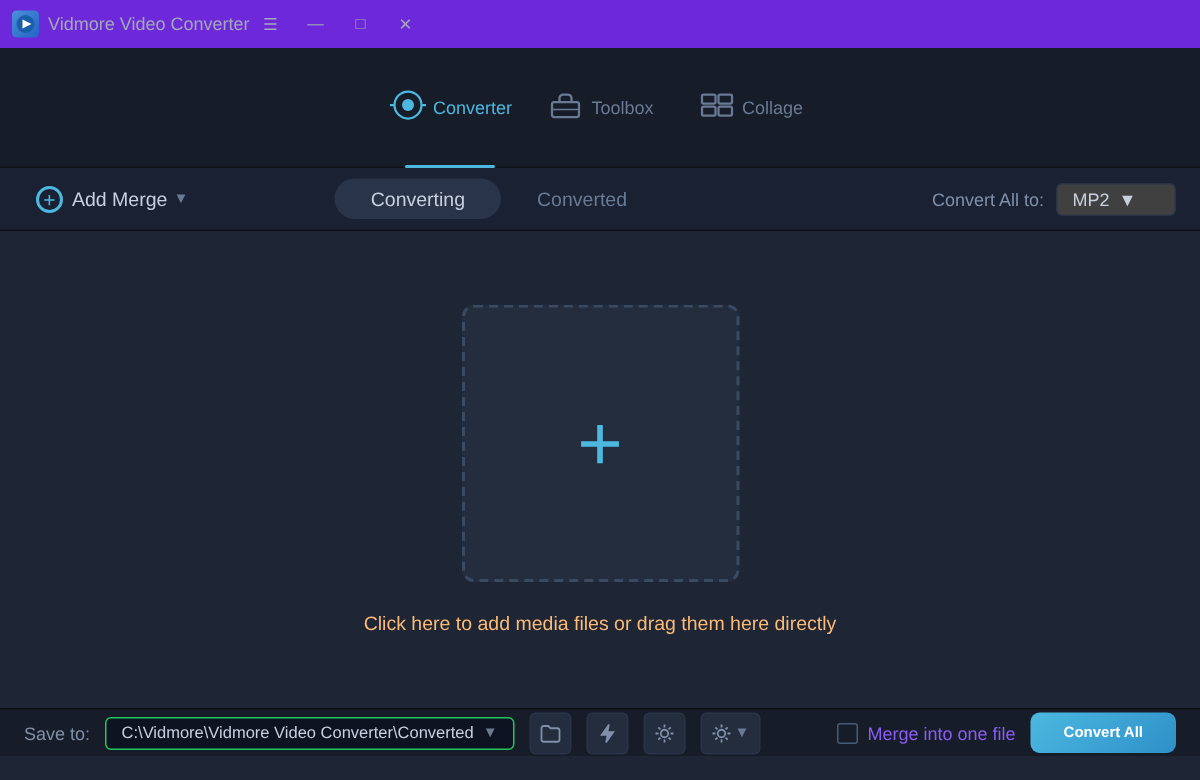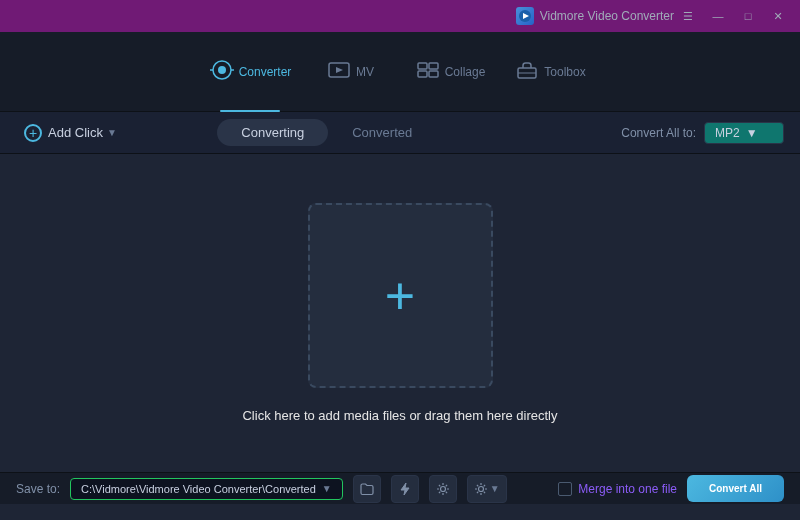--- a/index.html
+++ b/index.html
@@ -9,25 +9,25 @@
       background: #1e2535;
       font-family: 'Segoe UI', Arial, sans-serif;
       color: #c8d0e0;
       overflow: hidden;
       user-select: none;
     }
 
     
     #titlebar {
       height: 32px;
-      background: #701a75;
+      background: #6d28d9;
       display: flex;
       align-items: center;
       padding: 0 8px;
-      justify-content: flex-end;
+      justify-content: flex-start;
     }
     #titlebar-left {
       display: flex;
       align-items: center;
       gap: 6px;
     }
     #app-icon {
       width: 18px;
       height: 18px;
       background: linear-gradient(135deg, #4a90d9, #2563c7);
@@ -169,21 +169,21 @@
       display: flex;
       align-items: center;
       gap: 8px;
       margin-left: auto;
       font-size: 12px;
       color: #8090a8;
     }
     #format-dropdown {
       display: flex;
       align-items: flex-start;
-      background: #0f766e;
+      background: #404040;
       border: 1px solid #2a3448;
       border-radius: 4px;
       padding: 3px 10px;
       cursor: pointer;
       gap: 6px;
       font-size: 12px;
       color: #c8d0e0;
       min-width: 80px;
     }
 
@@ -209,21 +209,21 @@
       cursor: pointer;
     }
     .plus-icon {
       color: #4cb8e0;
       font-size: 52px;
       font-weight: 200;
       line-height: 1;
     }
     #drop-hint {
       font-size: 13px;
-      color: #e5e5e5;
+      color: #fdba74;
       text-align: center;
     }
 
     
     #footer {
       height: 32px;
       background: #161c28;
       display: flex;
       align-items: center;
       padding: 0 16px;
@@ -323,53 +323,44 @@
         <circle cx="13" cy="11" r="4" fill="#4cb8e0"></circle>
         <line x1="4" y1="11" x2="1" y2="11" stroke="#4cb8e0" stroke-width="1.5"></line>
         <line x1="25" y1="11" x2="22" y2="11" stroke="#4cb8e0" stroke-width="1.5"></line>
       </svg>
     </span>
     <span class="nav-label">Converter</span>
   </div>
   <div class="nav-item">
     <span class="nav-icon">
       <svg width="26" height="22" viewBox="0 0 26 22" fill="none">
-        <rect x="3" y="4" width="20" height="14" rx="2" stroke="#6a7a94" stroke-width="1.5" fill="none"></rect>
-        <polygon points="10,8 10,14 17,11" fill="#6a7a94"></polygon>
+        <rect x="4" y="9" width="18" height="10" rx="1.5" stroke="#6a7a94" stroke-width="1.5" fill="none"></rect>
+        <path d="M9 9V6.5C9 5.1 10.1 4 11.5 4h3C15.9 4 17 5.1 17 6.5V9" stroke="#6a7a94" stroke-width="1.5" fill="none"></path>
+        <line x1="4" y1="14" x2="22" y2="14" stroke="#6a7a94" stroke-width="1"></line>
       </svg>
     </span>
-    <span class="nav-label">MV</span>
+    <span class="nav-label">Toolbox</span>
   </div>
   <div class="nav-item">
     <span class="nav-icon">
       <svg width="26" height="22" viewBox="0 0 26 22" fill="none">
         <rect x="3" y="4" width="9" height="6" rx="1" stroke="#6a7a94" stroke-width="1.5" fill="none"></rect>
         <rect x="14" y="4" width="9" height="6" rx="1" stroke="#6a7a94" stroke-width="1.5" fill="none"></rect>
         <rect x="3" y="12" width="9" height="6" rx="1" stroke="#6a7a94" stroke-width="1.5" fill="none"></rect>
         <rect x="14" y="12" width="9" height="6" rx="1" stroke="#6a7a94" stroke-width="1.5" fill="none"></rect>
       </svg>
     </span>
     <span class="nav-label">Collage</span>
   </div>
-  <div class="nav-item">
-    <span class="nav-icon">
-      <svg width="26" height="22" viewBox="0 0 26 22" fill="none">
-        <rect x="4" y="9" width="18" height="10" rx="1.5" stroke="#6a7a94" stroke-width="1.5" fill="none"></rect>
-        <path d="M9 9V6.5C9 5.1 10.1 4 11.5 4h3C15.9 4 17 5.1 17 6.5V9" stroke="#6a7a94" stroke-width="1.5" fill="none"></path>
-        <line x1="4" y1="14" x2="22" y2="14" stroke="#6a7a94" stroke-width="1"></line>
-      </svg>
-    </span>
-    <span class="nav-label">Toolbox</span>
-  </div>
 </div>
 
 <div id="toolbar">
   <button id="add-files-btn">
     <div class="add-icon-circle">+</div>
-    <span>Add Click</span>
+    <span>Add Merge</span>
     <span class="dropdown-arrow">▼</span>
   </button>
 
   <div id="subtabs">
     <div class="sub-tab active">Converting</div>
     <div class="sub-tab">Converted</div>
   </div>
 
   <div id="convert-all-section">
     <span>Convert All to:</span>

